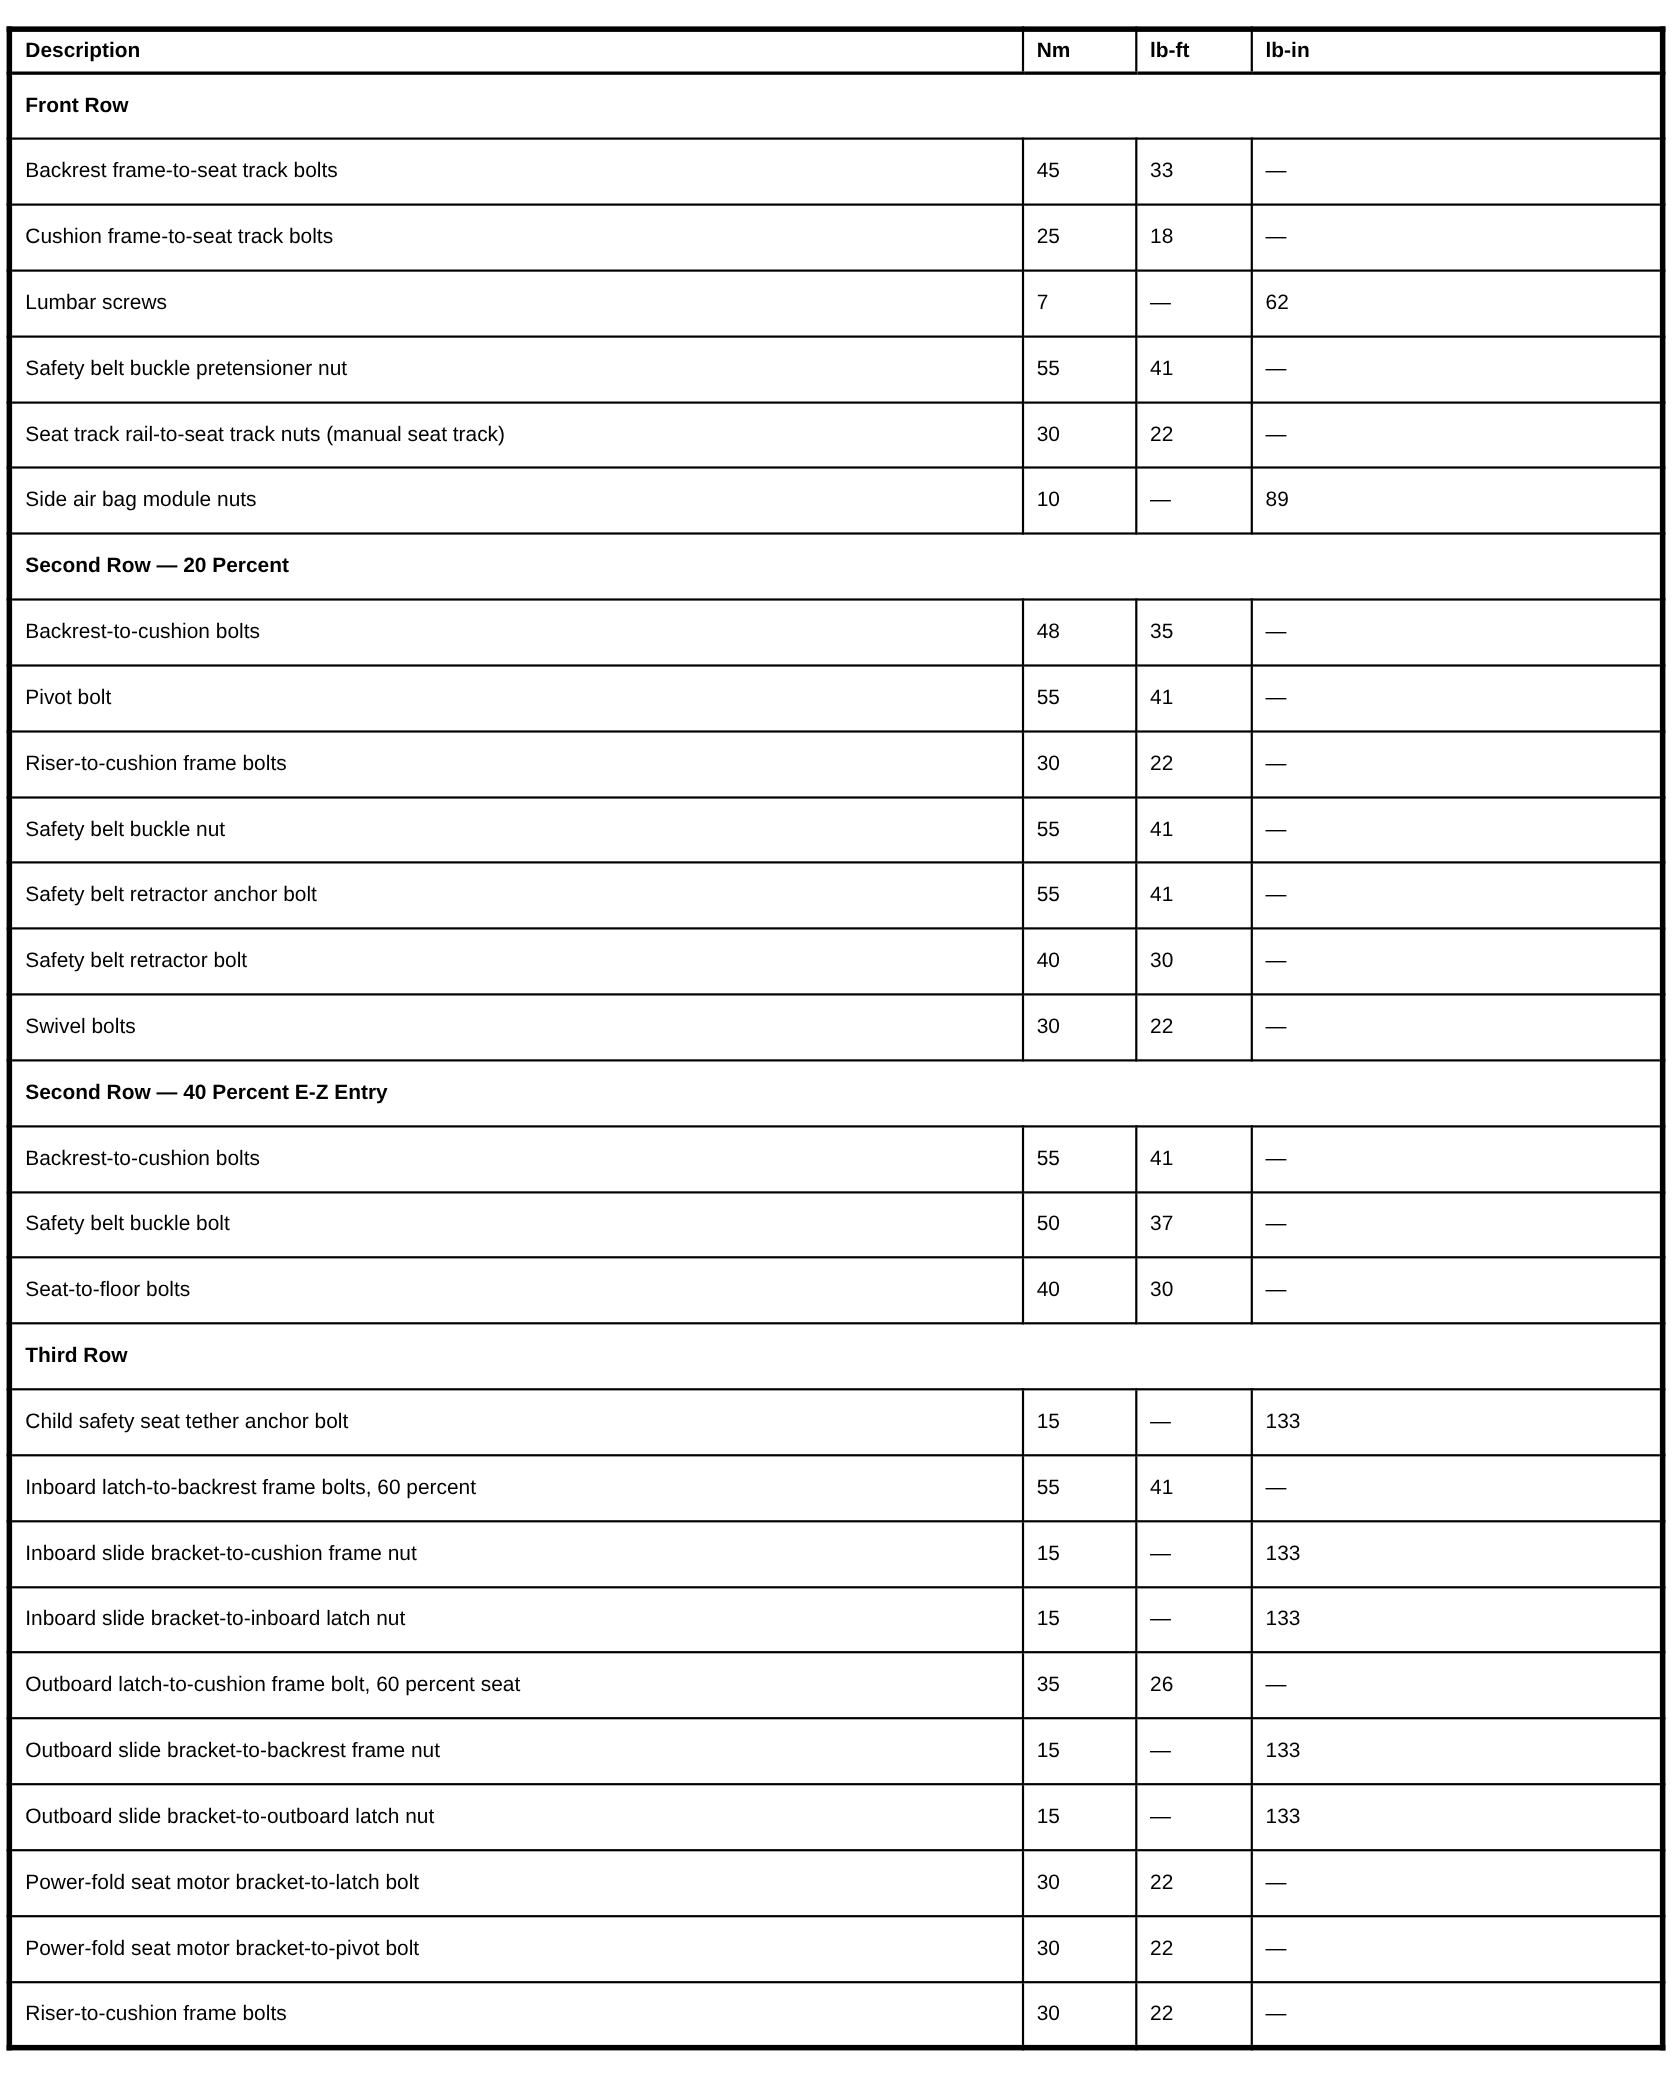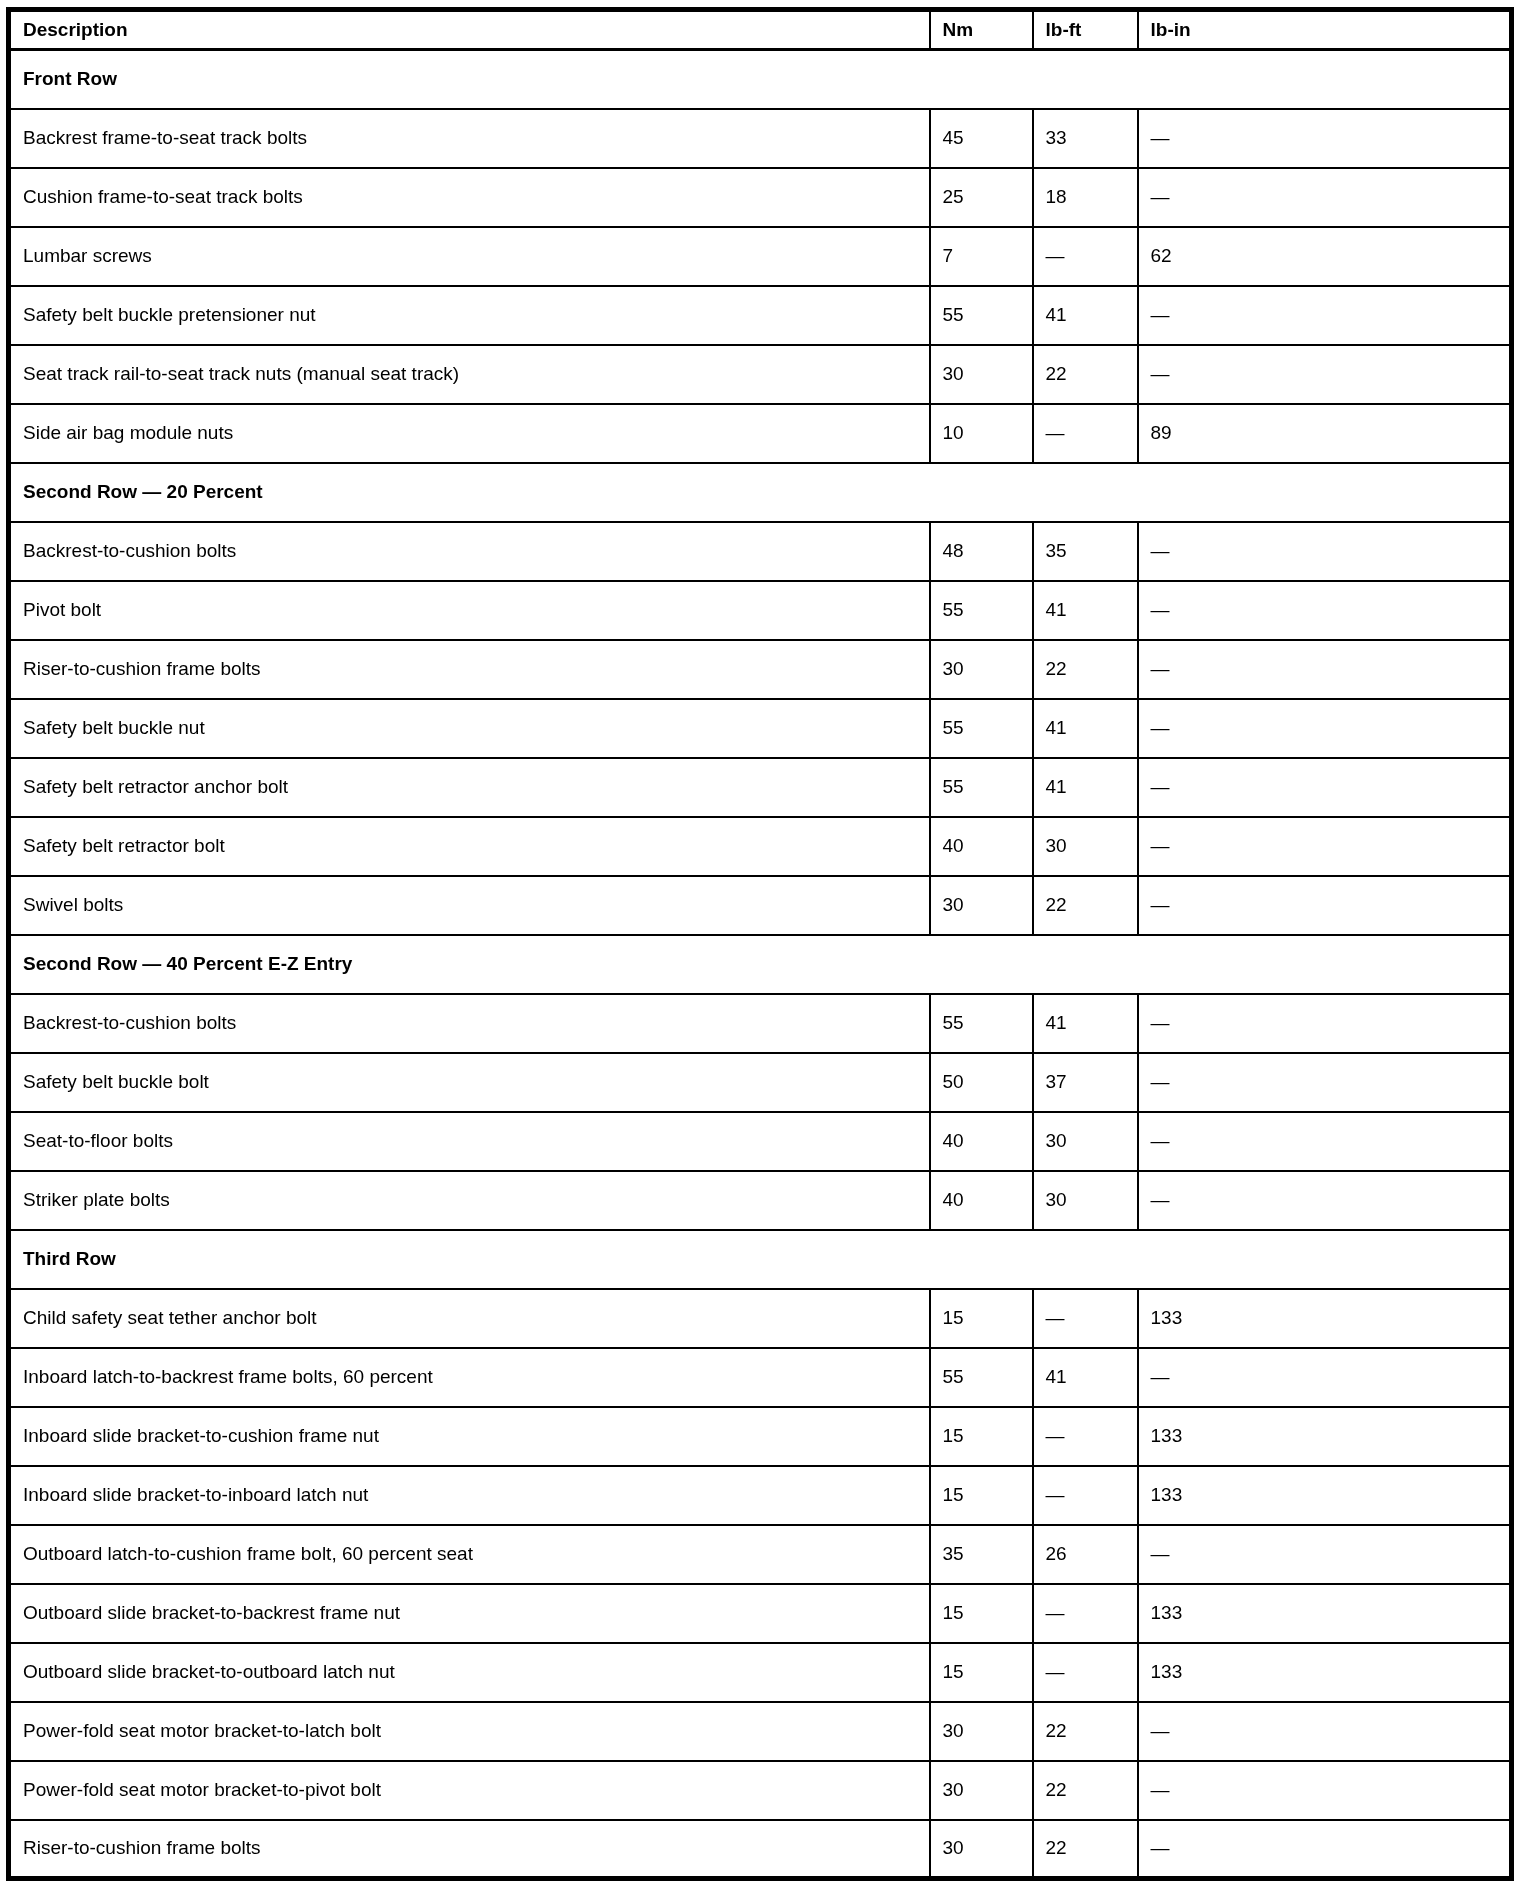--- a/index.html
+++ b/index.html
@@ -6,21 +6,21 @@
     margin: 0;
     padding: 0;
     background: #ffffff;
     font-family: "Liberation Sans", "DejaVu Sans", sans-serif;
     color: #000000;
   }
   .page {
     width: 1520px;
     height: 1888px;
     box-sizing: border-box;
-    padding: 7px 6px;
+    padding: 24px 6px;
     background: #ffffff;
   }
   table.spec-table {
     width: 100%;
     height: 100%;
     border-collapse: collapse;
     table-layout: fixed;
     border: 5px solid #000000;
     font-size: 19px;
   }
@@ -169,26 +169,20 @@
           <td>50</td>
           <td>37</td>
           <td>—</td>
         </tr>
         <tr>
           <td>Seat-to-floor bolts</td>
           <td>40</td>
           <td>30</td>
           <td>—</td>
         </tr>
-        <tr>
-          <td>Striker plate bolts</td>
-          <td>40</td>
-          <td>30</td>
-          <td>—</td>
-        </tr>
         <tr class="section-row">
           <td colspan="4">Third Row</td>
         </tr>
         <tr>
           <td>Child safety seat tether anchor bolt</td>
           <td>15</td>
           <td>—</td>
           <td>133</td>
         </tr>
         <tr>

